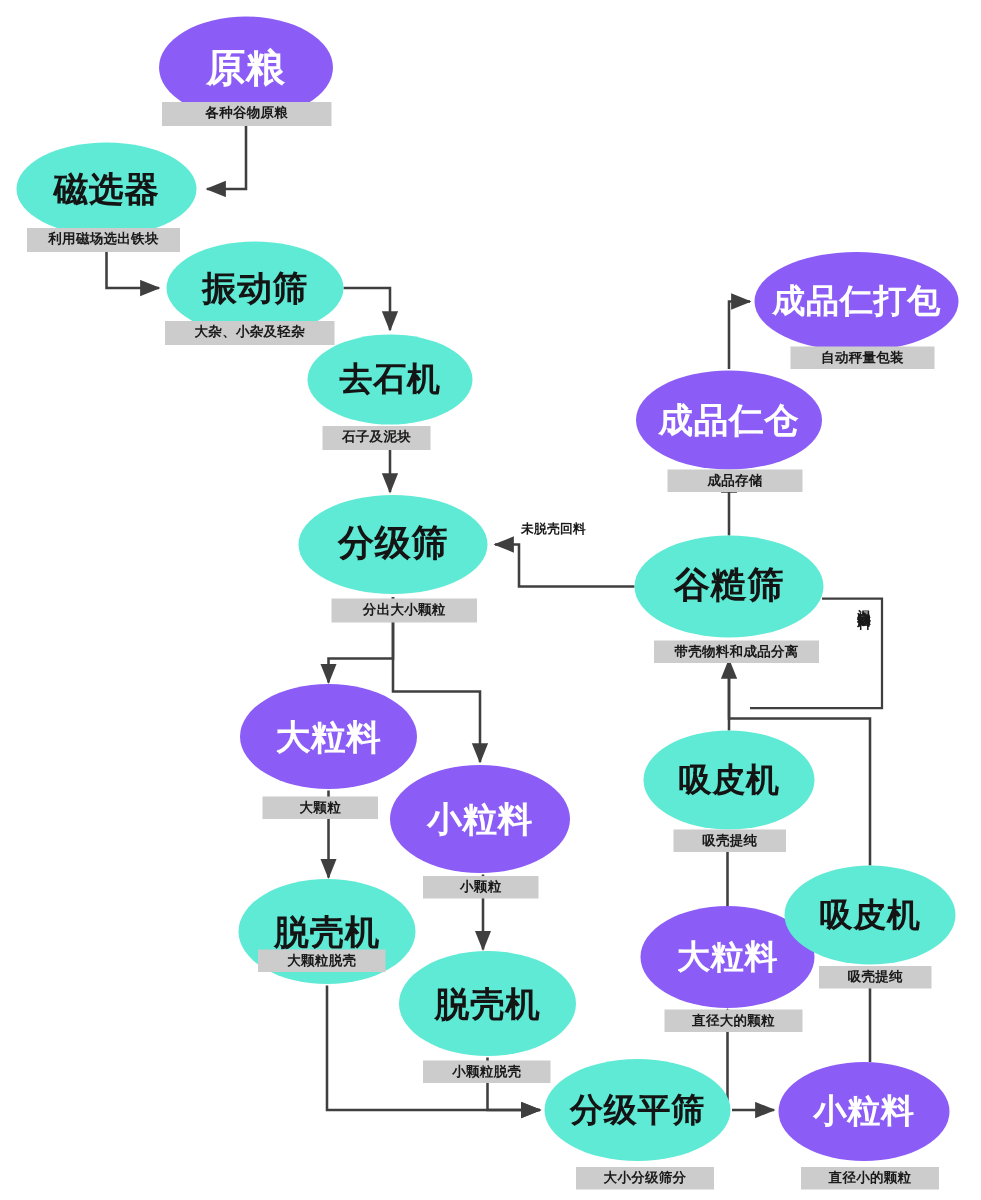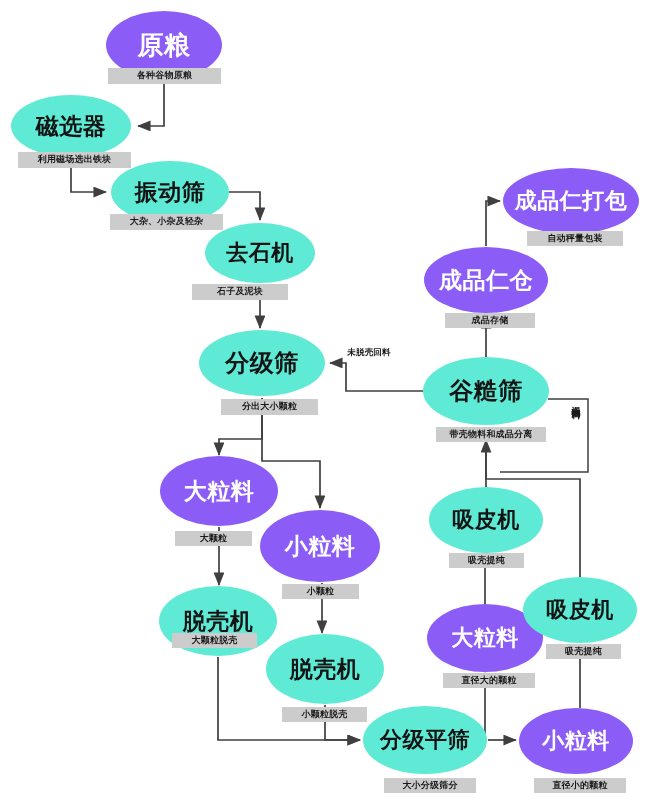--- a/index.html
+++ b/index.html
@@ -189,29 +189,29 @@
   </div>
 
   <div class="node dark" style="left:503px;top:168px;width:136px;height:66px;font-size:22px;">
     <span>成品仁打包</span>
   </div>
 
   <div class="edge-label" style="left:108px;top:68px;width:113px;height:16px;">
     <span>各种谷物原粮</span>
   </div>
 
-  <div class="edge-label" style="left:18px;top:152px;width:113px;height:16px;">
+  <div class="edge-label" style="left:18px;top:152px;width:102px;height:16px;">
     <span>利用磁场选出铁块</span>
   </div>
 
   <div class="edge-label" style="left:110px;top:214px;width:113px;height:16px;">
     <span>大杂、小杂及轻杂</span>
   </div>
 
-  <div class="edge-label" style="left:192px;top:284px;width:96px;height:16px;align-items:center;">
+  <div class="edge-label" style="left:215px;top:284px;width:72px;height:16px;align-items:center;">
     <span>石子及泥块</span>
   </div>
 
   <div class="edge-label" style="left:221px;top:399px;width:97px;height:16px;">
     <span>分出大小颗粒</span>
   </div>
 
   <div class="edge-label" style="left:175px;top:531px;width:77px;height:15px;">
     <span>大颗粒</span>
   </div>

